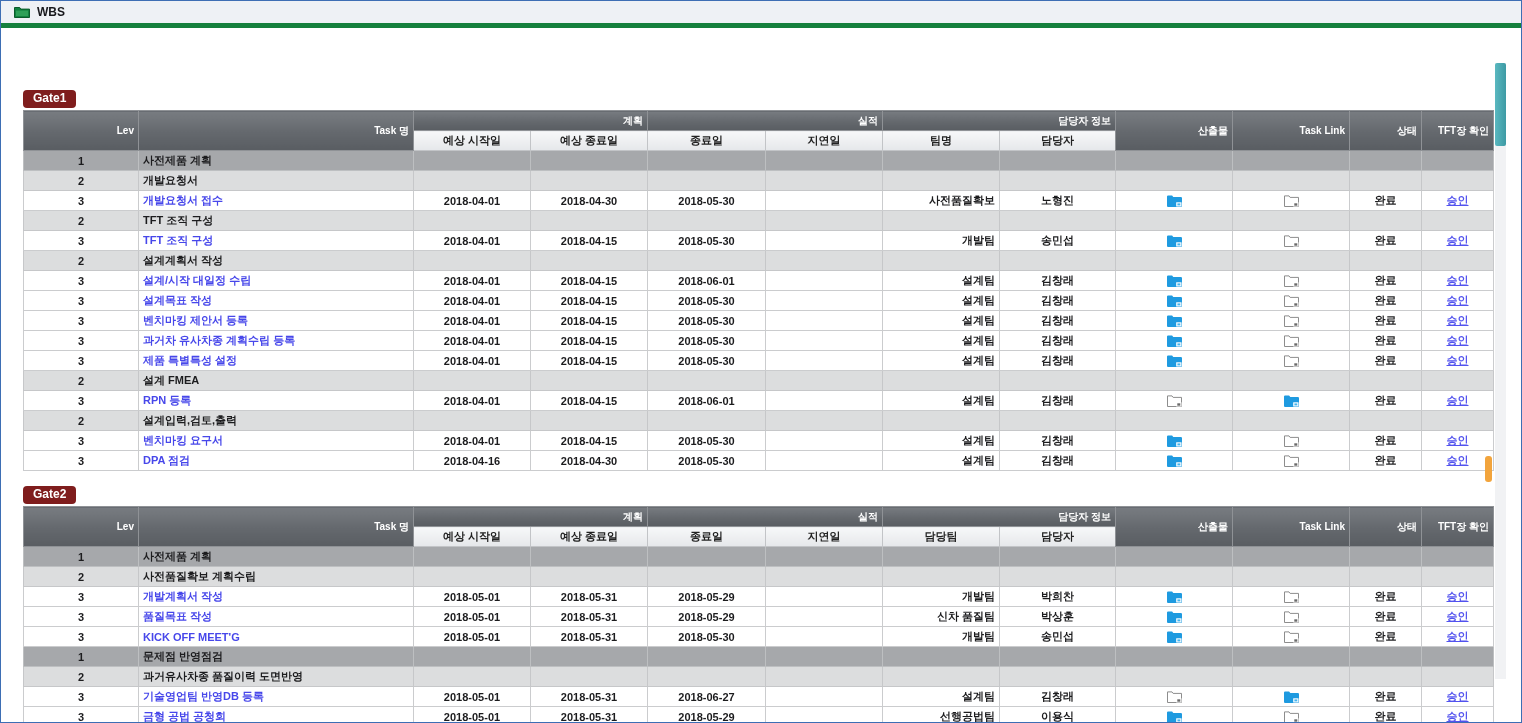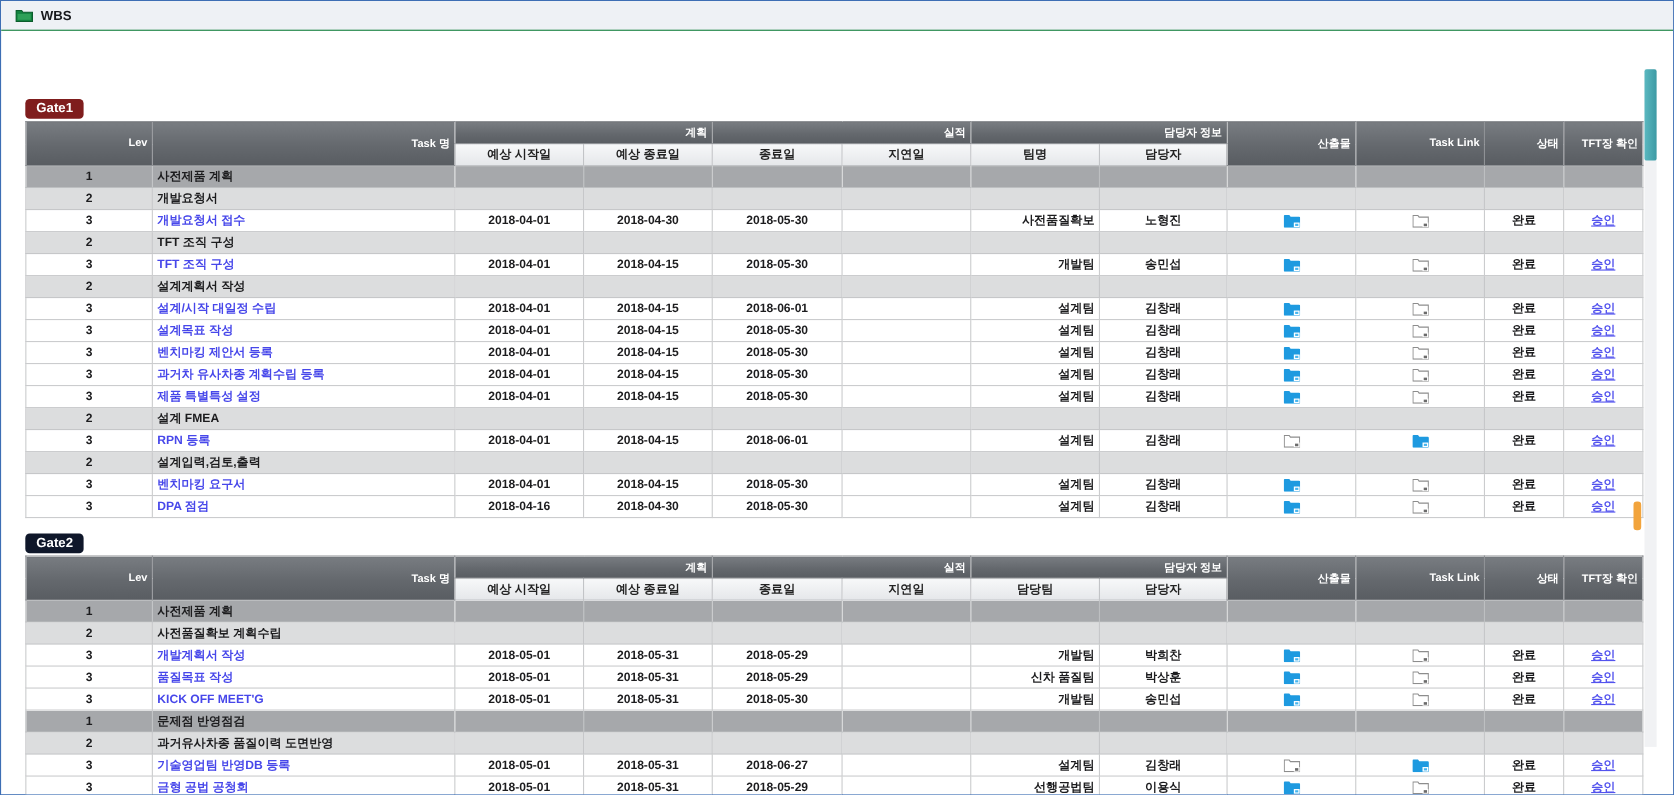--- a/index.html
+++ b/index.html
@@ -1,19 +1,19 @@
 <!DOCTYPE html>
 <html><head>
 <meta charset="utf-8">
 <style>
   * { box-sizing: border-box; }
   body { margin:0; background:#fff; font-family:"Liberation Sans","DejaVu Sans",sans-serif; }
   .page { position:relative; width:1522px; height:723px; border:1px solid #3d6eb4; background:#fff; overflow:hidden; }
   
-  .titlebar { height:27px; background:#eef1f5; border-bottom:1px solid #15803d; display:flex; align-items:center; padding-left:13px; gap:7px; }
+  .titlebar { height:27px; background:#eef1f5; border-bottom:5px solid #15803d; display:flex; align-items:center; padding-left:13px; gap:7px; }
   .titlebar .win-title { font-size:12px; font-weight:bold; color:#17181c; }
   
   .content { position:relative; padding:14px 0 0 22px; }
   .gate-badge { display:inline-block; padding:1px 10px 3px; border-radius:4px; color:#fff; font-size:12px; font-weight:bold; margin-bottom:2px; }
   .gate-section { display:block; }
   .gate-section + .gate-section { margin-top:13px; }
   table.wbs { border-collapse:collapse; table-layout:fixed; width:1470px; font-size:11px; font-weight:bold; color:#1c1c1e; border:1px solid #a2a4a7; }
   table.wbs th, table.wbs td { height:20px; padding:0 4px; overflow:hidden; white-space:nowrap; }
   th.dark { background:linear-gradient(180deg,#787c81 0%,#64686d 55%,#595d62 100%); color:#fff; border:1px solid #8f9296; text-align:right; font-size:10px; }
   th.sub  { background:linear-gradient(180deg,#f7f8f9,#e5e7ea); color:#222; border:1px solid #c2c4c7; text-align:center; }
@@ -386,21 +386,21 @@
               <td class="c-center"><span class="icon-wrap"><svg width="15" height="13" viewBox="0 0 15 13">
                     <path d="M0.5 1.9 L5 1.9 L6.1 3.4 L14.5 3.4 L14.5 12.5 L0.5 12.5 Z" fill="#ffffff" stroke="#8d8d8d"></path>
                     <rect x="9.2" y="8.3" width="5.3" height="4.2" fill="#fff"></rect>
                     <rect x="10.3" y="9.3" width="3" height="2.4" fill="#6b6b6b"></rect>
                   </svg></span></td>
               <td class="c-center">완료</td>
               <td class="c-center"><a class="tft-a">승인</a></td>
             </tr>
           </tbody>
         </table></div>
-    <div class="gate-section"><div class="gate-badge" style="background: #0f172a;">Gate2</div><table class="wbs">
+    <div class="gate-section"><div class="gate-badge" style="background: #7f1d1d;">Gate2</div><table class="wbs">
           <colgroup>
             <col style="width: 115px;">
             <col style="width: 275px;">
             <col style="width: 117px;">
             <col style="width: 117px;">
             <col style="width: 118px;">
             <col style="width: 117px;">
             <col style="width: 117px;">
             <col style="width: 116px;">
             <col style="width: 117px;">

